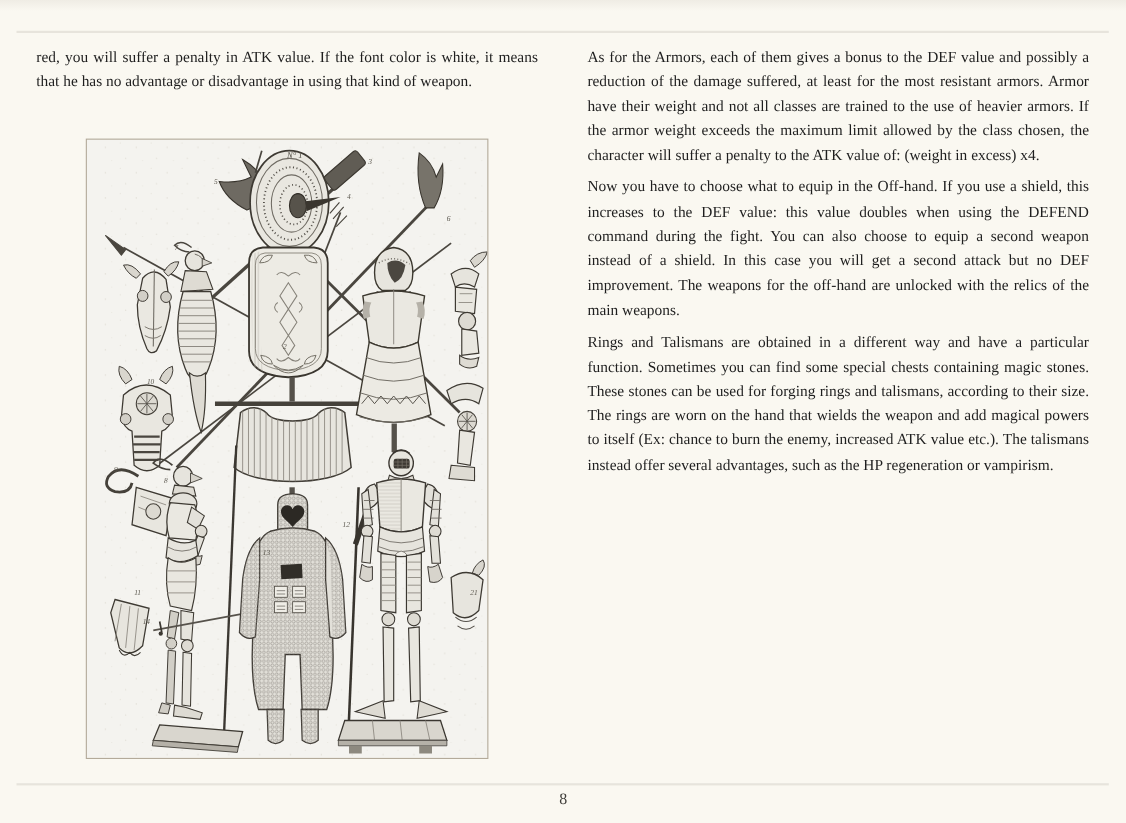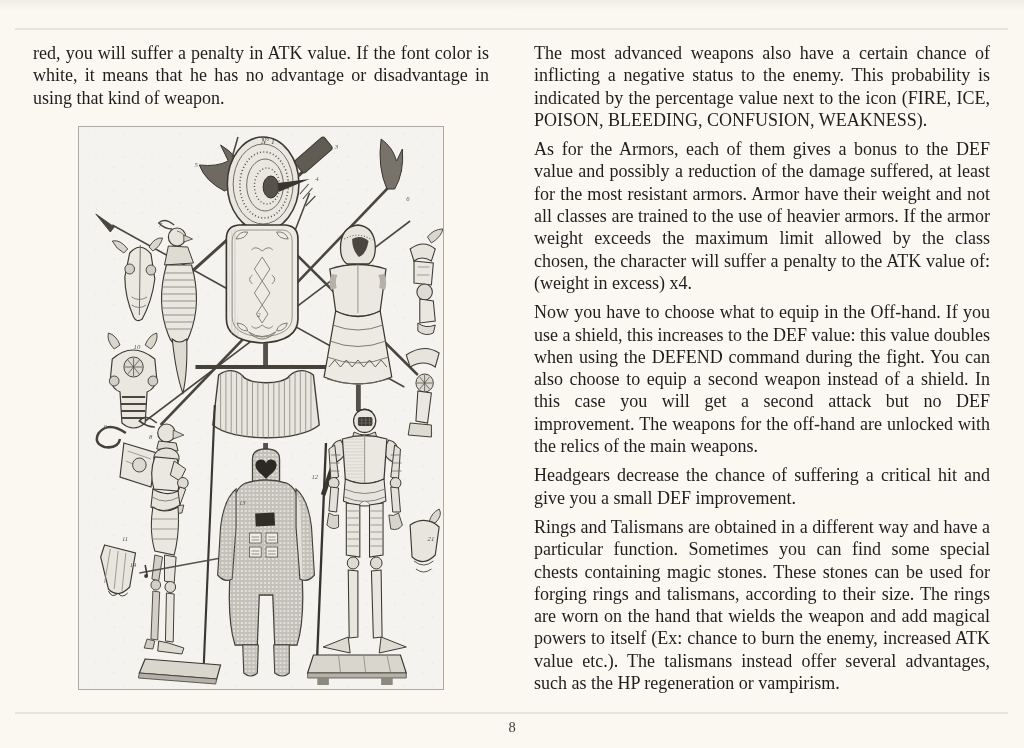--- a/index.html
+++ b/index.html
@@ -7,21 +7,21 @@
     width:1024px;height:748px;position:relative;overflow:hidden;
     background:var(--background,#faf8f1);
     color:var(--text,#1e1e1e);
     font-family:"Liberation Serif","DejaVu Serif",serif;
   }
   .top-shade{position:absolute;top:0;left:0;width:100%;height:10px;
     background:linear-gradient(#efece4,rgba(250,248,241,0));}
   .rule{position:absolute;left:15px;right:16px;height:2px;background:var(--rule,#e7e4dc);}
   #top-rule{top:28px}
   #bottom-rule{top:712px}
-  .col{position:absolute;width:456px;font-size:18px;line-height:22.3px;
+  .col{position:absolute;width:456px;font-size:14px;line-height:22.3px;
     text-align:justify;hyphens:manual;}
   #left-col{left:33px;top:42px;}
   #right-col{left:534px;top:42px;}
   .col p{margin:0 0 7px 0;}
   .col strong{font-weight:normal;}
   figure.plate{position:absolute;left:78px;top:126px;width:366px;height:564px;margin:0;
     box-sizing:border-box;border:1px solid var(--frame,#b3aa9a);
     background:var(--plate_bg,#f4f3ef);padding-left:12px;}
   figure.plate svg{display:block;width:100%;height:100%;}
   .page-number{position:absolute;top:719px;left:0;width:100%;text-align:center;
@@ -327,21 +327,19 @@
         <text x="228" y="352" class="plate-num">12</text>
         <text x="153" y="378" class="plate-num">13</text>
         <text x="32" y="414" class="plate-num">11</text>
         <text x="40" y="440" class="plate-num">14</text>
         <text x="348" y="414" class="plate-num">21</text>
       </g>
   </svg>
 </figure>
 
 <div class="col" id="right-col">
-    <p><span>The most advanced weapons also have a certain chance of inflicting a negative status to the enemy. This probability is indicated by the percentage value next to the icon (FIRE, ICE, POISON, BLEEDING, CONFUSION, WEAKNESS).</span></p>
     <p><span>As for the </span><strong>Armors</strong><span>, each of them gives a bonus to the DEF value and possibly a reduction of the damage suffered, at least for the most resistant armors. Armor have their weight and not all classes are trained to the use of heavier armors. If the armor weight exceeds the maximum limit allowed by the class chosen, the character will suffer a penalty to the ATK value of: (weight in excess) x4.</span></p>
     <p><span>Now you have to choose what to equip in the </span><strong>Off-hand.</strong><span> If you use a shield, this increases to the DEF value: this value doubles when using the DEFEND command during the fight. You can also choose to equip a second weapon instead of a shield. In this case you will get a second attack but no DEF improvement. The weapons for the off-hand are unlocked with the relics of the main weapons.</span></p>
-    <p><strong>Headgears</strong><span> decrease the chance of suffering a critical hit and give you a small DEF improvement.</span></p>
     <p><strong>Rings and Talismans</strong><span> are obtained in a different way and have a particular function. Sometimes you can find some special chests containing magic stones. These stones can be used for forging rings and talismans, according to their size. The rings are worn on the hand that wields the weapon and add magical powers to itself (Ex: chance to burn the enemy, increased ATK value etc.). The talismans instead offer several advantages, such as the HP regeneration or vampirism.</span></p>
   </div>
 
 <div class="rule" id="bottom-rule"></div>
 <div class="page-number">8</div>
 
 </body></html>

